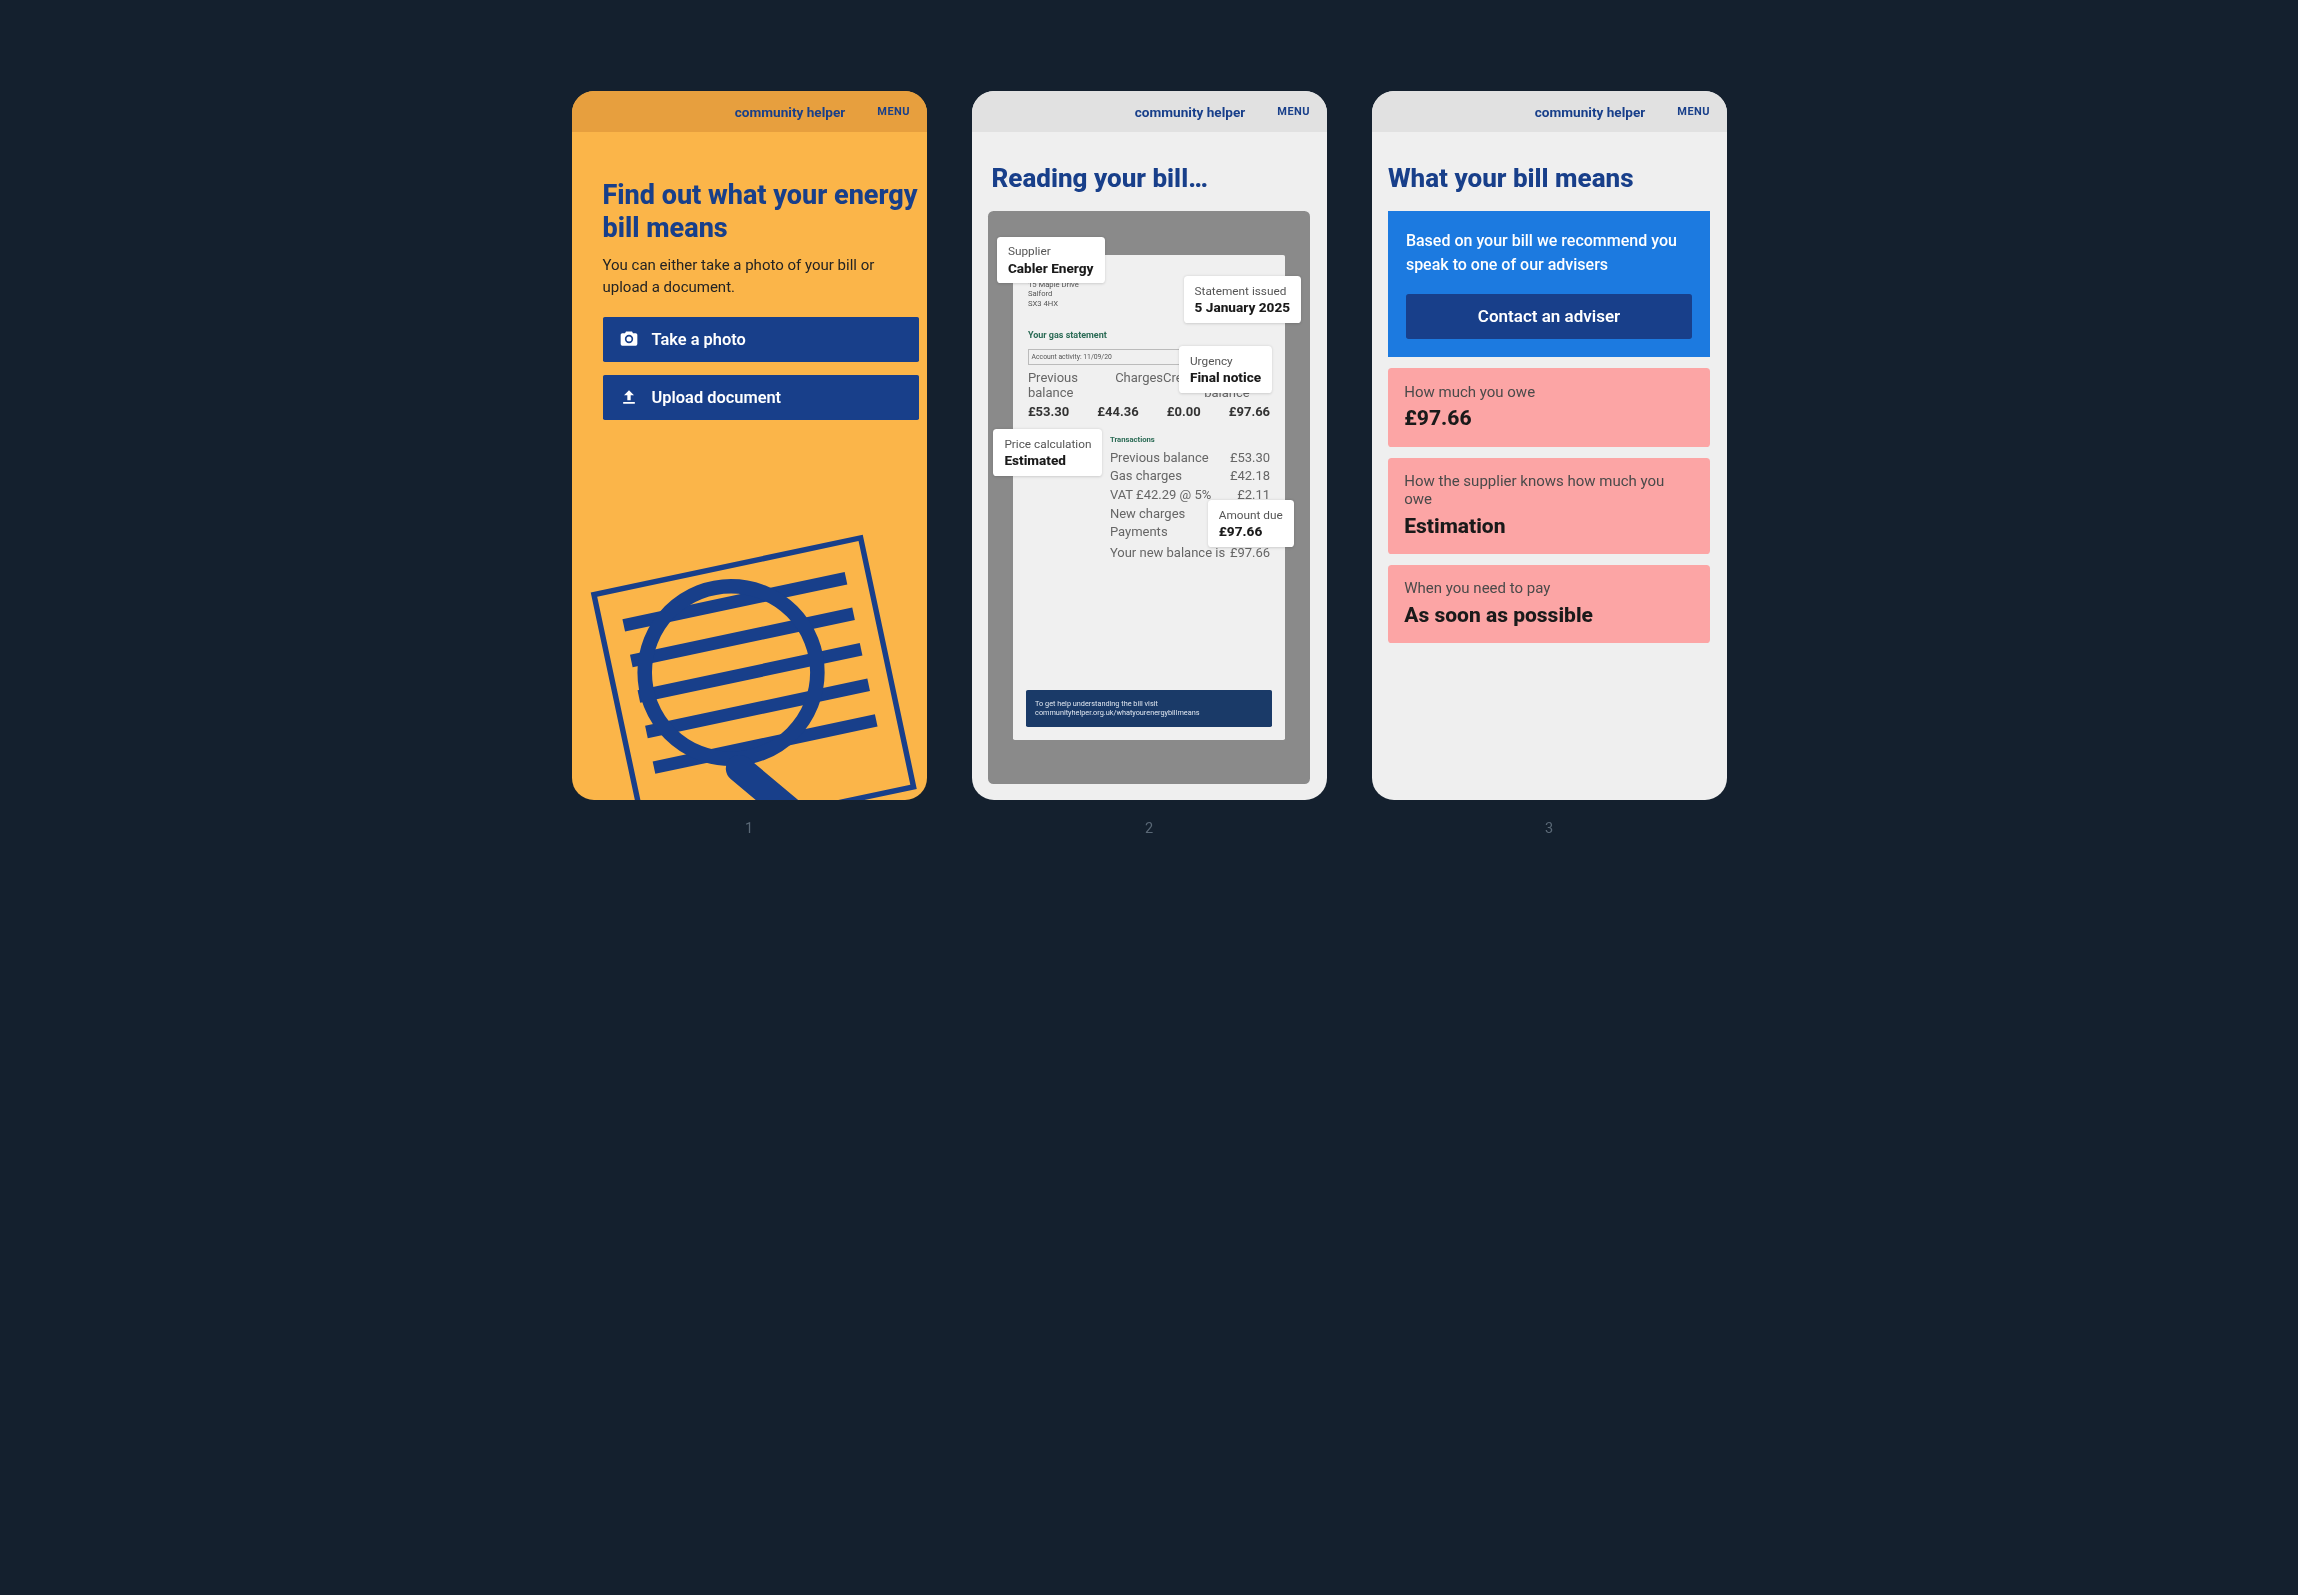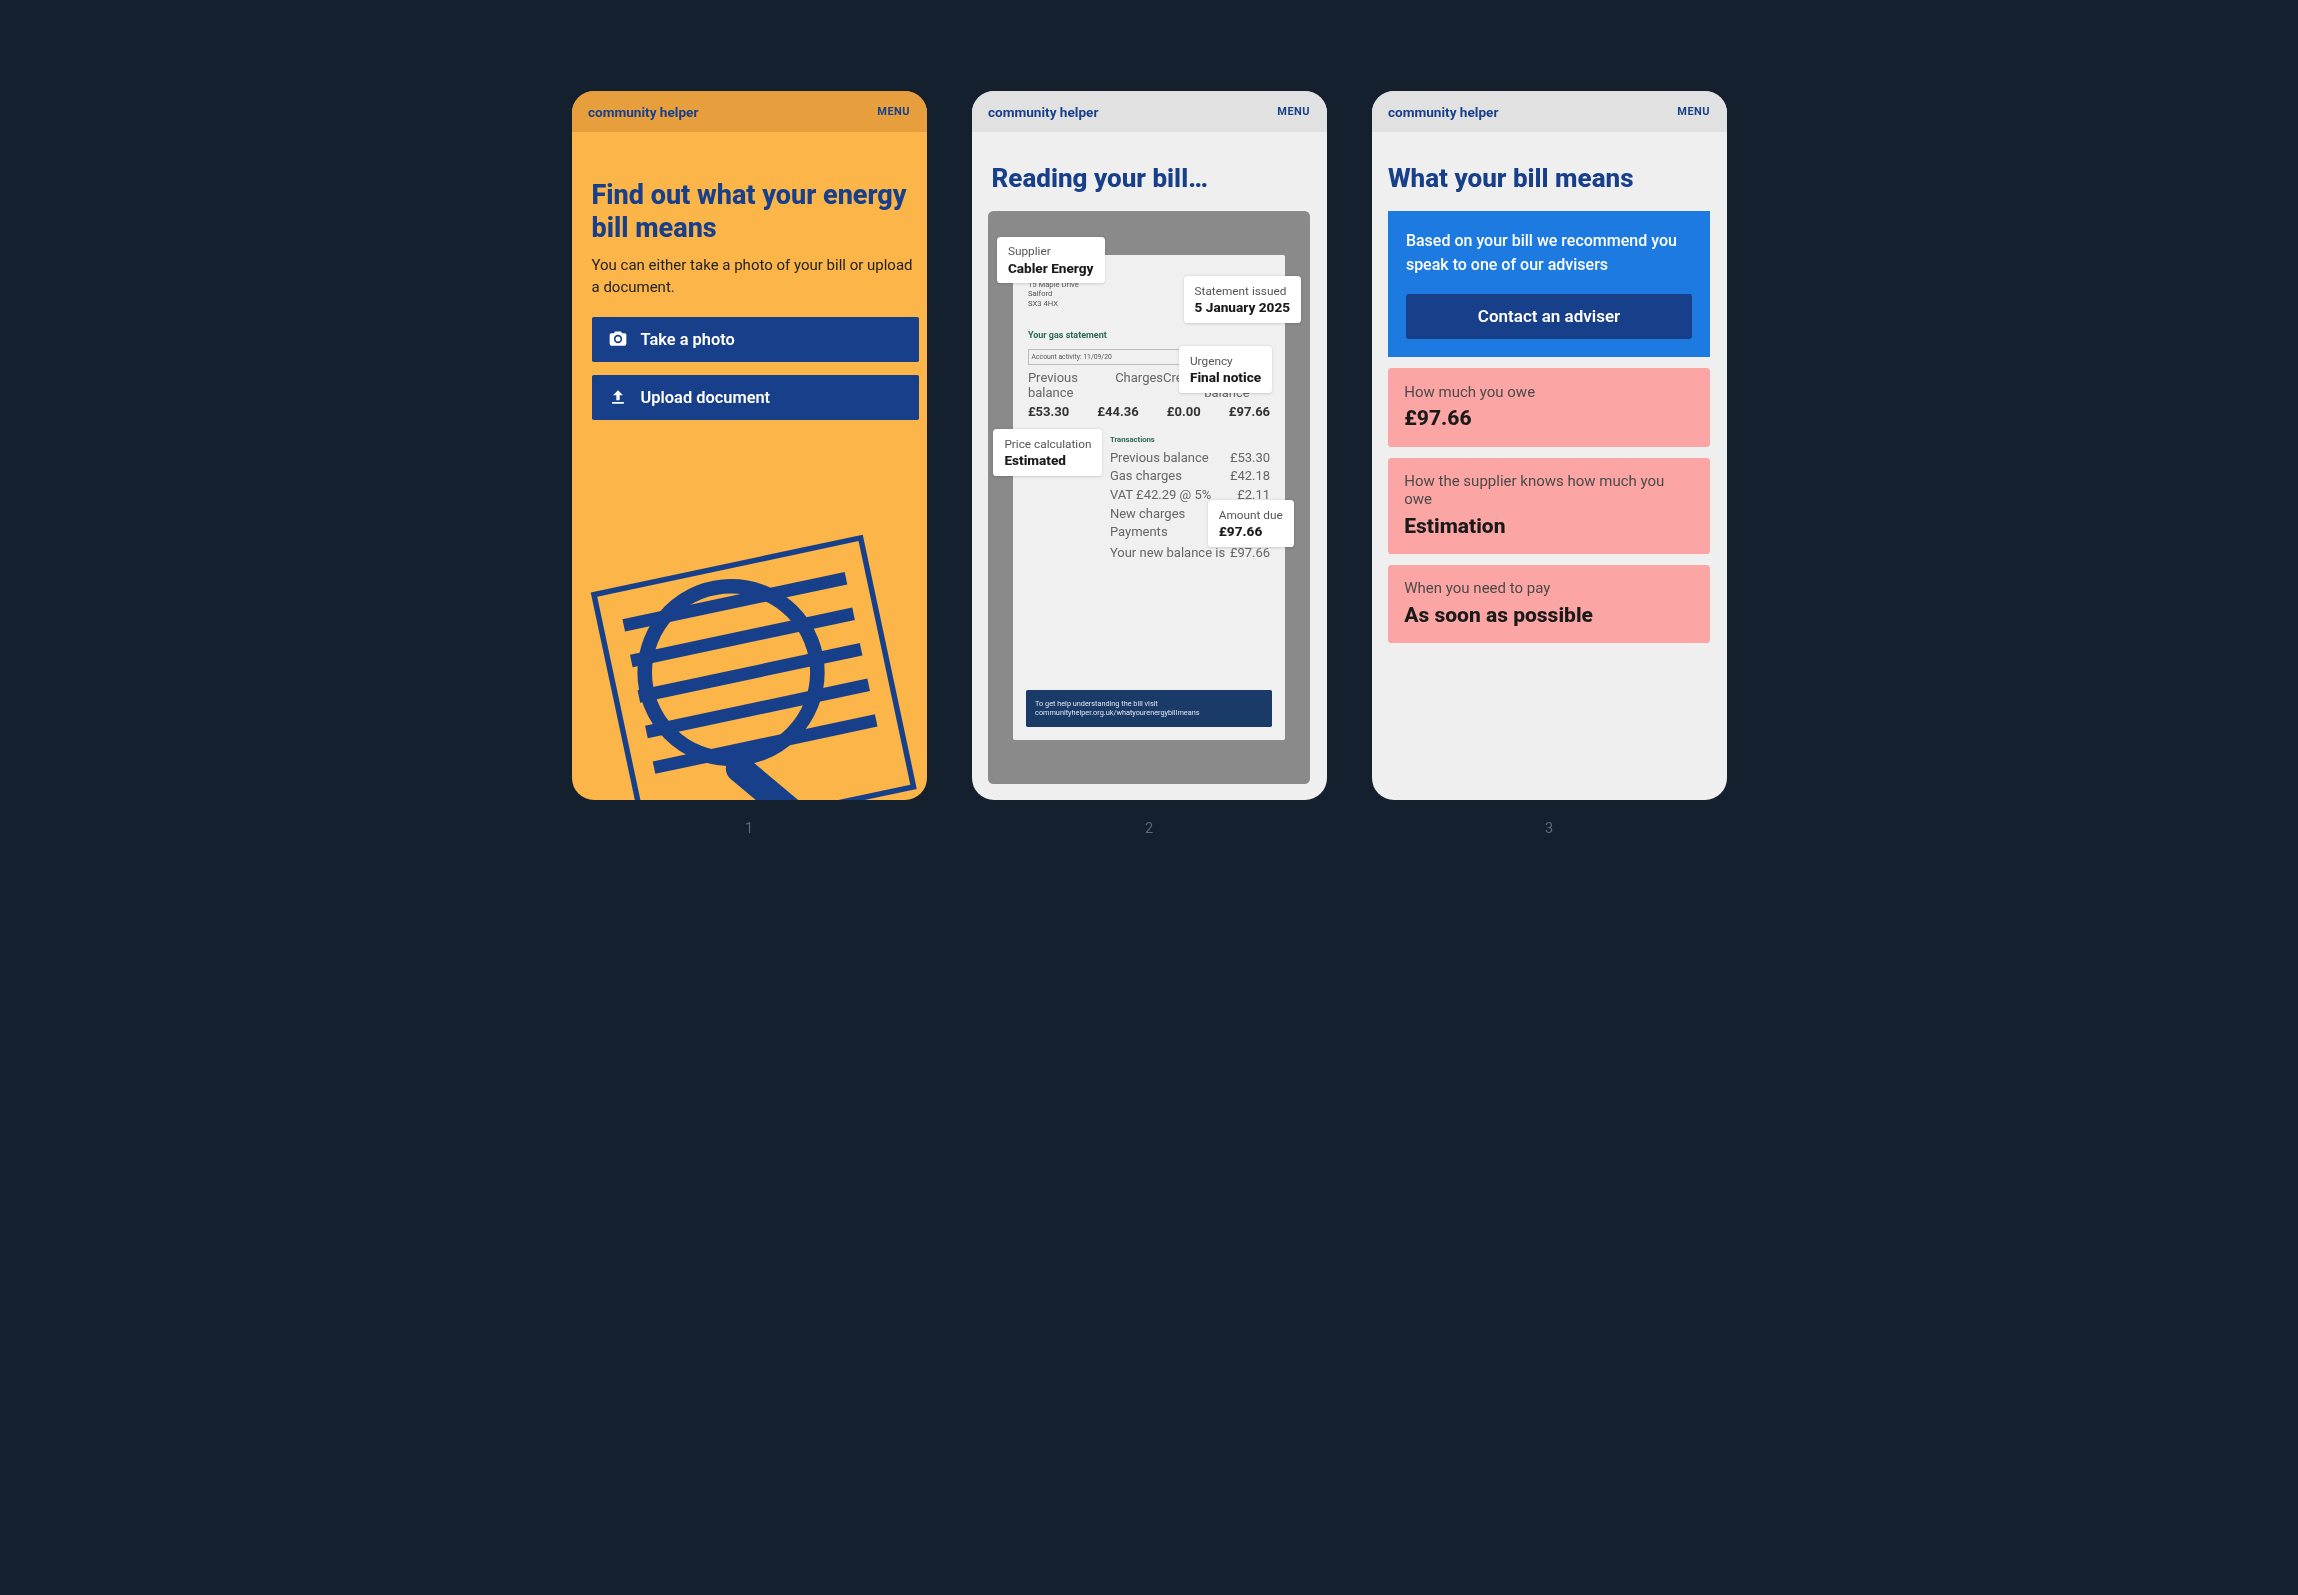--- a/index.html
+++ b/index.html
@@ -28,38 +28,39 @@
       flex-direction: column;
     }
     .screen-number {
       color: #5a6876;
       font-size: 14.5px;
       margin-top: 20px;
     }
     
     .app-header {
       display: flex;
-      justify-content: space-between;
+      justify-content: flex-end;
       align-items: center;
       padding: 12.7px 16.4px;
+      gap: 32px;
     }
     .brand {
       font-weight: 700;
       font-size: 13.6px;
     }
     .menu-btn {
       font-weight: 700;
       font-size: 11px;
       letter-spacing: 0.5px;
     }
     
     .screen-1 { background: #fbb549; }
     .screen-1 .app-header { background: #e79f3e; }
     .blue { color: #183f8a; }
-    .s1-content { padding: 47px 8px 0 20px; position: relative; z-index: 2; }
+    .s1-content { padding: 47px 8px 0 20px; position: relative; z-index: 2; margin-left: 11px; }
     .s1-title { font-size: 27px; font-weight: 800; color: #183f8a; line-height: 1.2; }
     .s1-sub {
       margin-top: 11px;
       font-size: 15px;
       line-height: 1.45;
       color: #232323;
     }
     .action-btn {
       margin-top: 18px;
       background: #183f8a;

